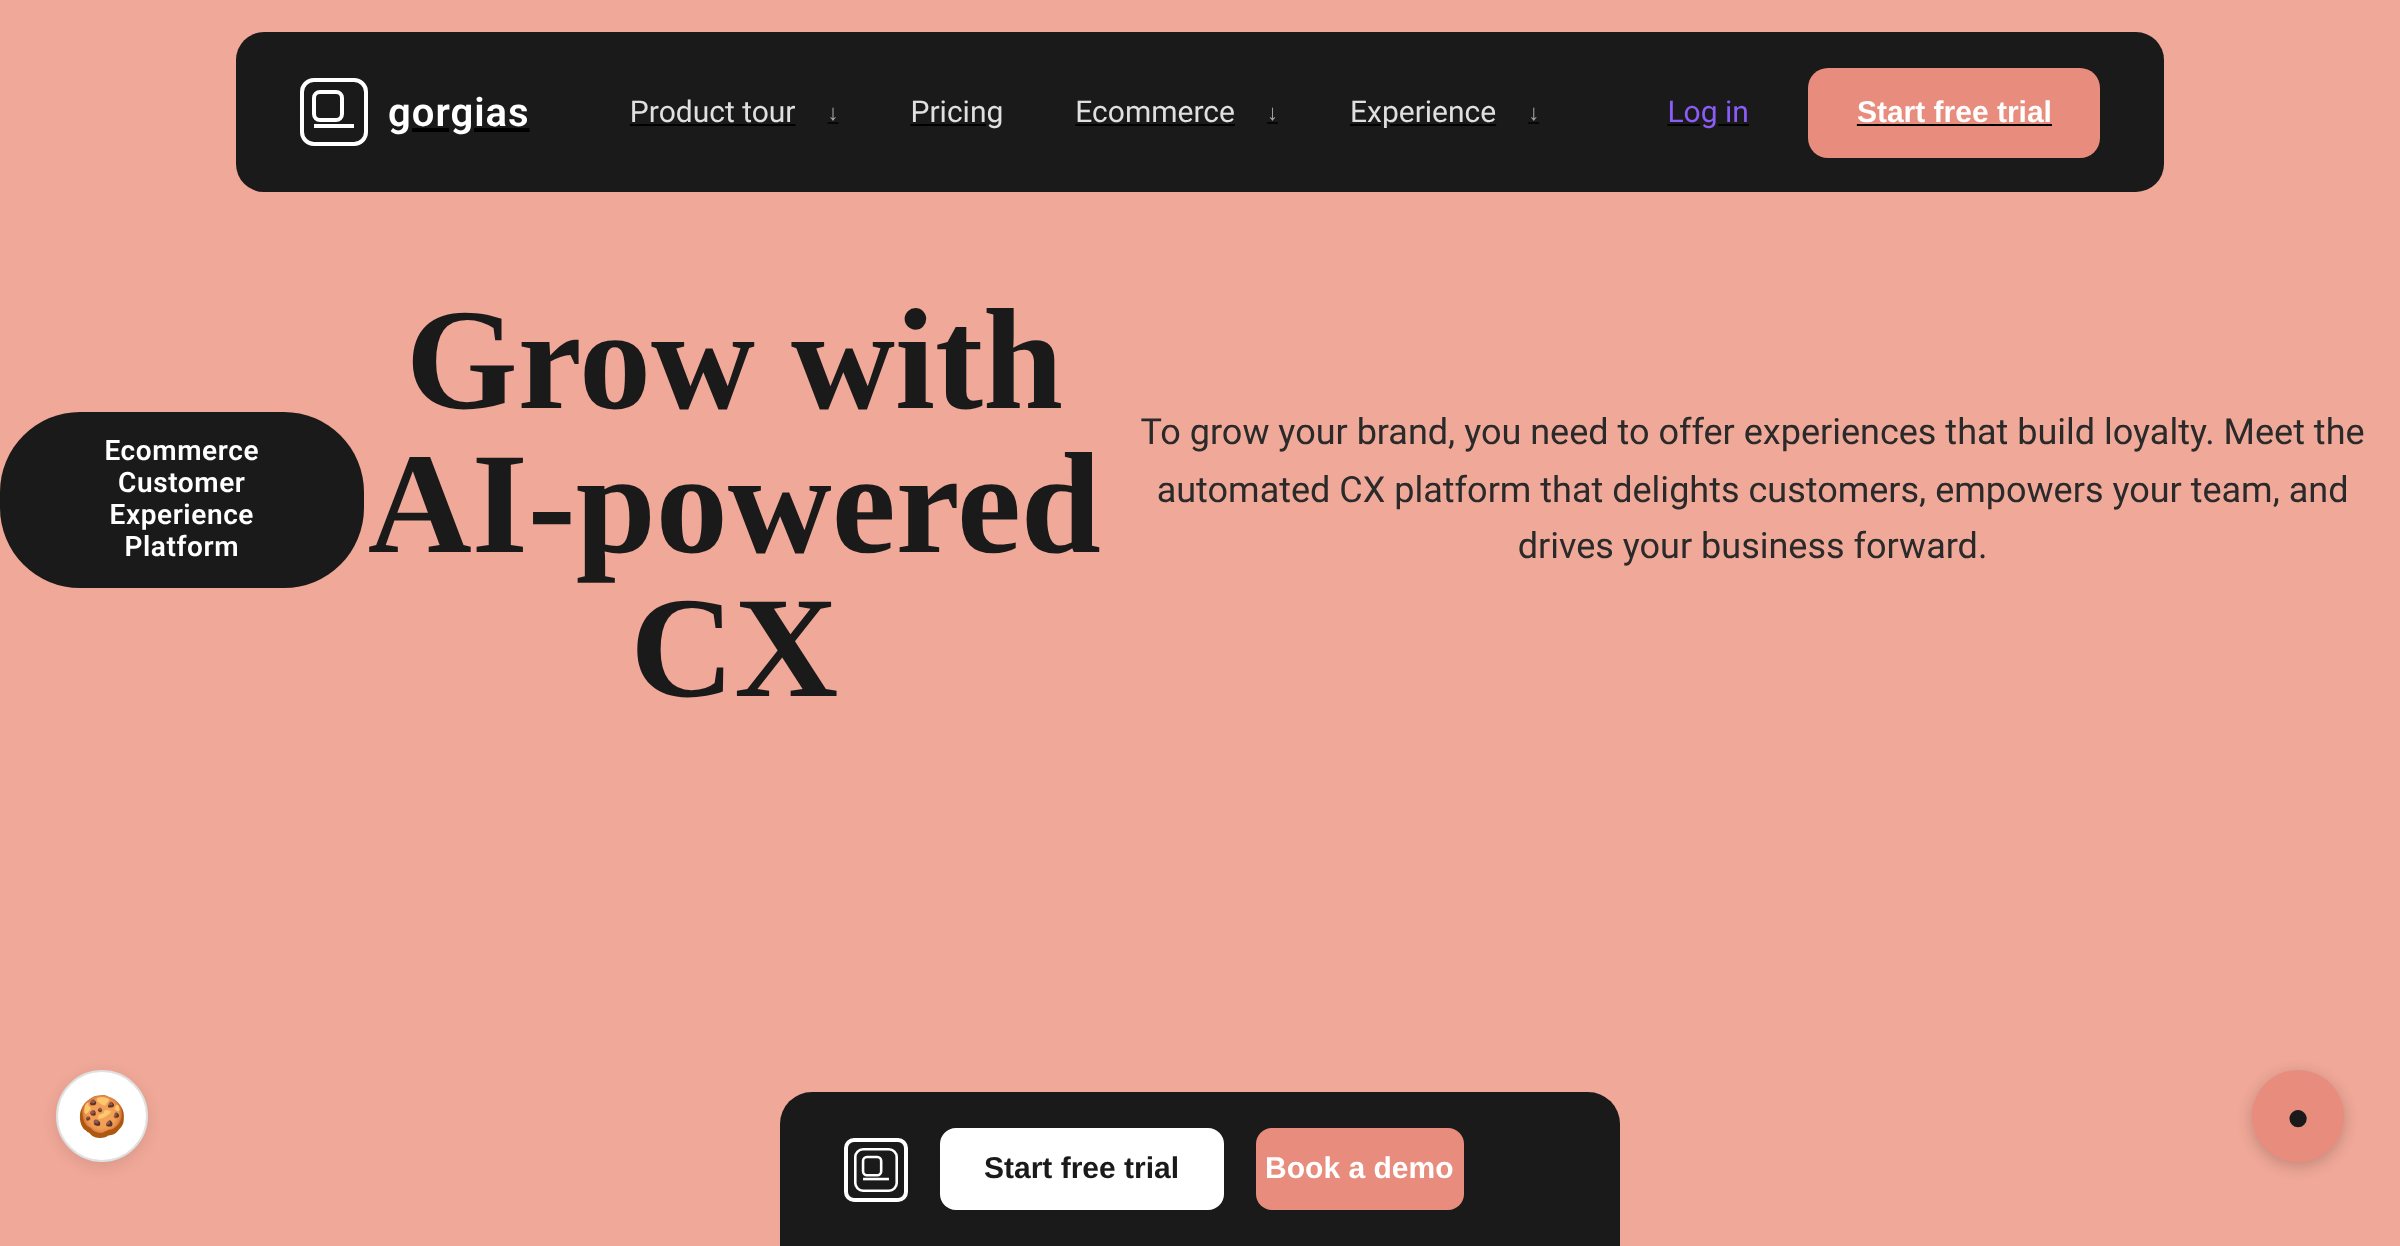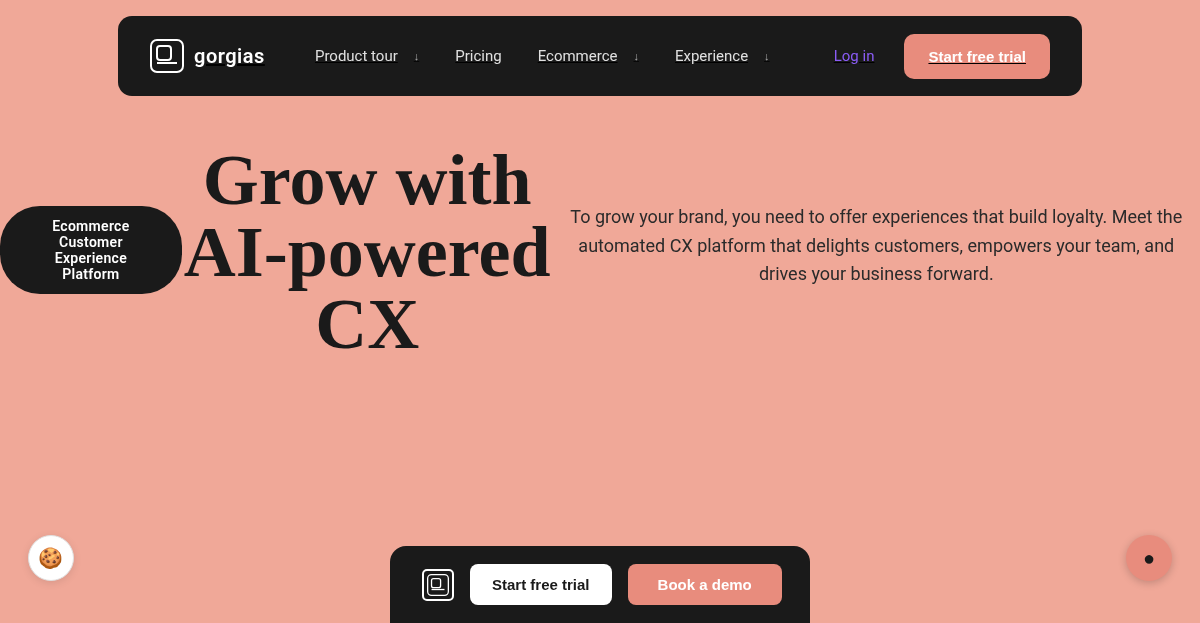--- a/index.html
+++ b/index.html
@@ -169,21 +169,21 @@
       cursor: pointer;
       border: none;
       white-space: nowrap;
     }
 
     .btn-cta-demo {
       background-color: #e88c7d;
       color: #ffffff;
       font-size: 15px;
       font-weight: 600;
-      padding: 12px 30px;
+      padding: 12px 5px;
       border-radius: 8px;
       cursor: pointer;
       border: none;
       white-space: nowrap;
     }
 
     
     .cookie-btn {
       position: absolute;
       bottom: 42px;

